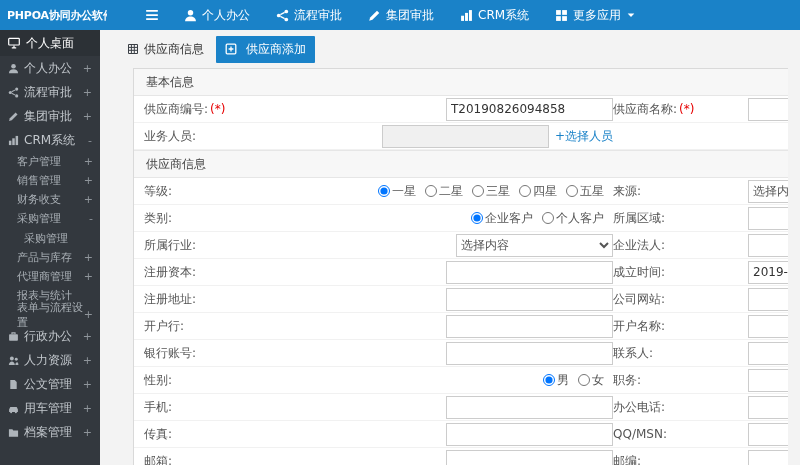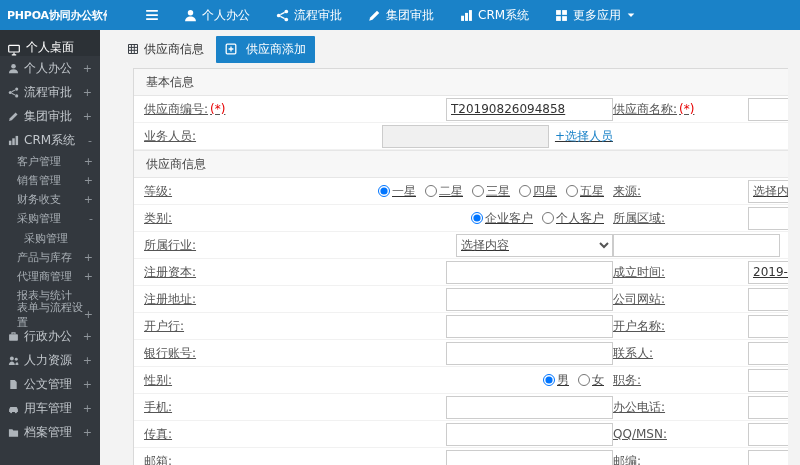--- a/index.html
+++ b/index.html
@@ -15,21 +15,21 @@
     background:var(--topbar-blue,#1a82c8);display:flex;align-items:center;color:#fff;z-index:5;}
   .logo{flex:0 0 100px;width:100px;padding-left:7px;font-size:11px;font-weight:bold;
     white-space:nowrap;overflow:hidden;letter-spacing:-0.2px;}
   .hamburger{margin-left:38px;margin-right:12px;cursor:pointer;display:flex;align-items:center;}
   .topnav{display:flex;align-items:stretch;height:100%;}
   .nav-item{display:flex;align-items:center;gap:5px;padding:0 13px;font-size:12px;cursor:pointer;}
 
   
   .sidebar{position:absolute;top:30px;left:0;width:100px;height:435px;
     background:var(--sidebar-dark,#33383e);overflow:hidden;z-index:4;}
-  .side-desktop{height:26px;display:flex;align-items:flex-end;gap:6px;padding:0 8px;
+  .side-desktop{height:26px;display:flex;align-items:center;gap:6px;padding:0 8px;
     background:#2c3136;color:#fff;font-size:12px;cursor:pointer;}
   .side-item{display:flex;align-items:center;color:#c3c8cd;cursor:pointer;}
   .side-item .icon{margin-right:5px;color:#aeb4ba;}
   .lv1{height:24px;padding:0 8px;font-size:12px;}
   .lv2{height:19px;padding:0 7px 0 17px;font-size:11px;color:#aab0b6;}
   .lv3{height:20px;padding:0 7px 0 24px;font-size:11px;color:#aab0b6;}
   .side-item.active{color:#fff;background:#424951;}
   .expander{margin-left:auto;font-size:11px;color:#8f959b;}
 
   
@@ -39,21 +39,21 @@
   .tab{display:flex;align-items:center;gap:5px;padding:5px 9px;color:#333;cursor:pointer;}
   .tab .icon{color:#3a3f45;}
   .tab.active{background:var(--accent-blue,#1a82c8);color:#fff;border-radius:1px;gap:9px;}
   .tab.active .icon{color:#fff;}
 
   .panel{margin-left:45px;width:900px;background:#fff;border:1px solid #d9d9d9;}
   .section-title{height:26px;background:#f7f7f7;border-bottom:1px solid #e6e6e6;
     display:flex;align-items:center;padding-left:12px;color:#444;}
   .section-title:not(:first-child){border-top:1px solid #e6e6e6;}
   .form-row{display:flex;align-items:center;height:26px;border-bottom:1px solid #f1f1f1;}
-  .cell{display:flex;align-items:center;height:100%;text-decoration:underline;}
+  .cell{display:flex;align-items:center;height:100%;}
   .lab-left{flex:0 0 145px;width:145px;padding-left:10px;color:#555;}
   .fld-left{flex:0 0 324px;width:324px;justify-content:flex-end;}
   .lab-right{flex:0 0 135px;width:135px;color:#555;}
   .fld-right{flex:1;}
   .req{color:var(--required-red,#e60000);margin-left:2px;}
   input.txt{width:157px;height:21px;border:1px solid #ccc;padding:0 4px;font-size:12px;
     font-family:inherit;color:#333;background:#fff;}
   input.txt.ro{background:#f0f0f0;}
   select.sel{width:157px;height:23px;border:1px solid #ccc;font-size:12px;
     font-family:inherit;color:#555;background:#fff;}
@@ -379,20 +379,23 @@
           <input type="text" class="txt" style="">
         </div>
       </div>
       <div class="form-row">
         <div class="cell lab-left">
           <span>所属行业:</span>
         </div>
         <div class="cell fld-left">
           <select class="sel"><option>选择内容</option></select>
         </div>
+        <div class="cell lab-right">
+          <span>企业法人:</span>
+        </div>
         <div class="cell fld-right">
           <input type="text" class="txt" style="">
         </div>
       </div>
       <div class="form-row">
         <div class="cell lab-left">
           <span>注册资本:</span>
         </div>
         <div class="cell fld-left">
           <input type="text" class="txt" style="">

